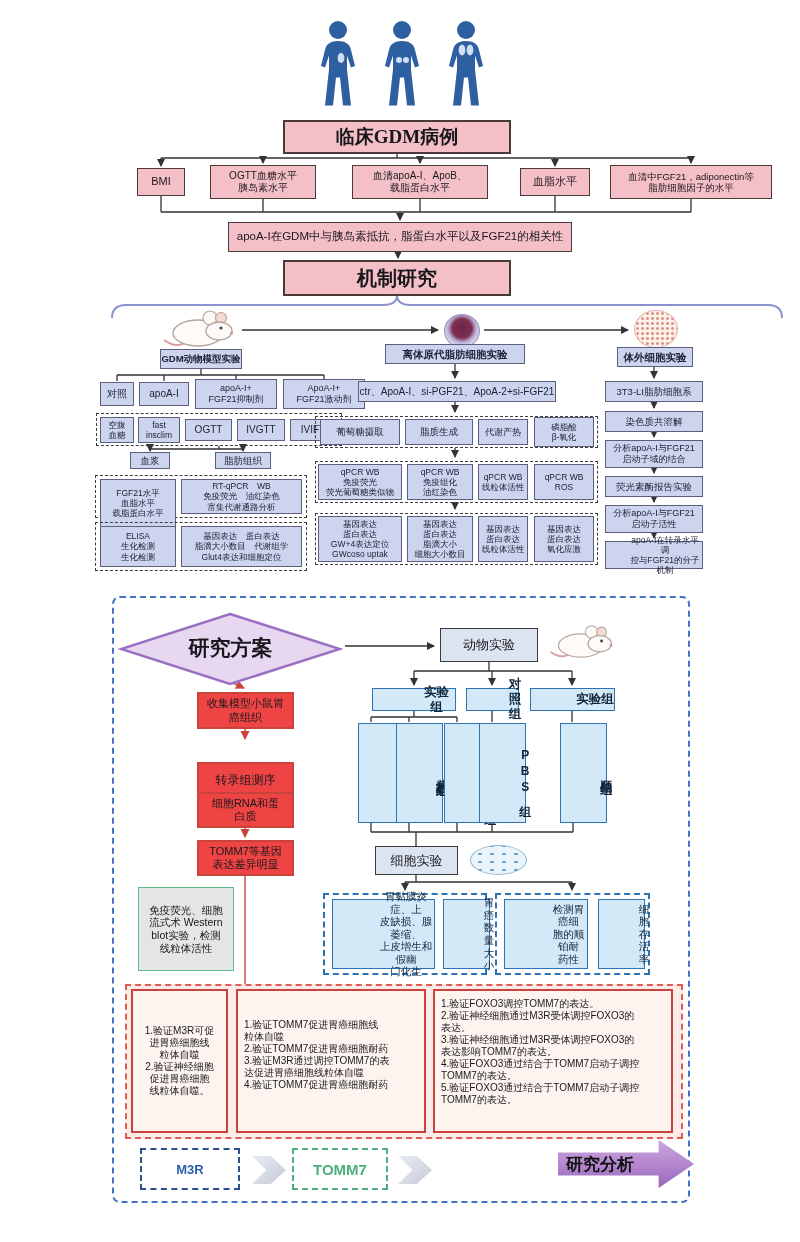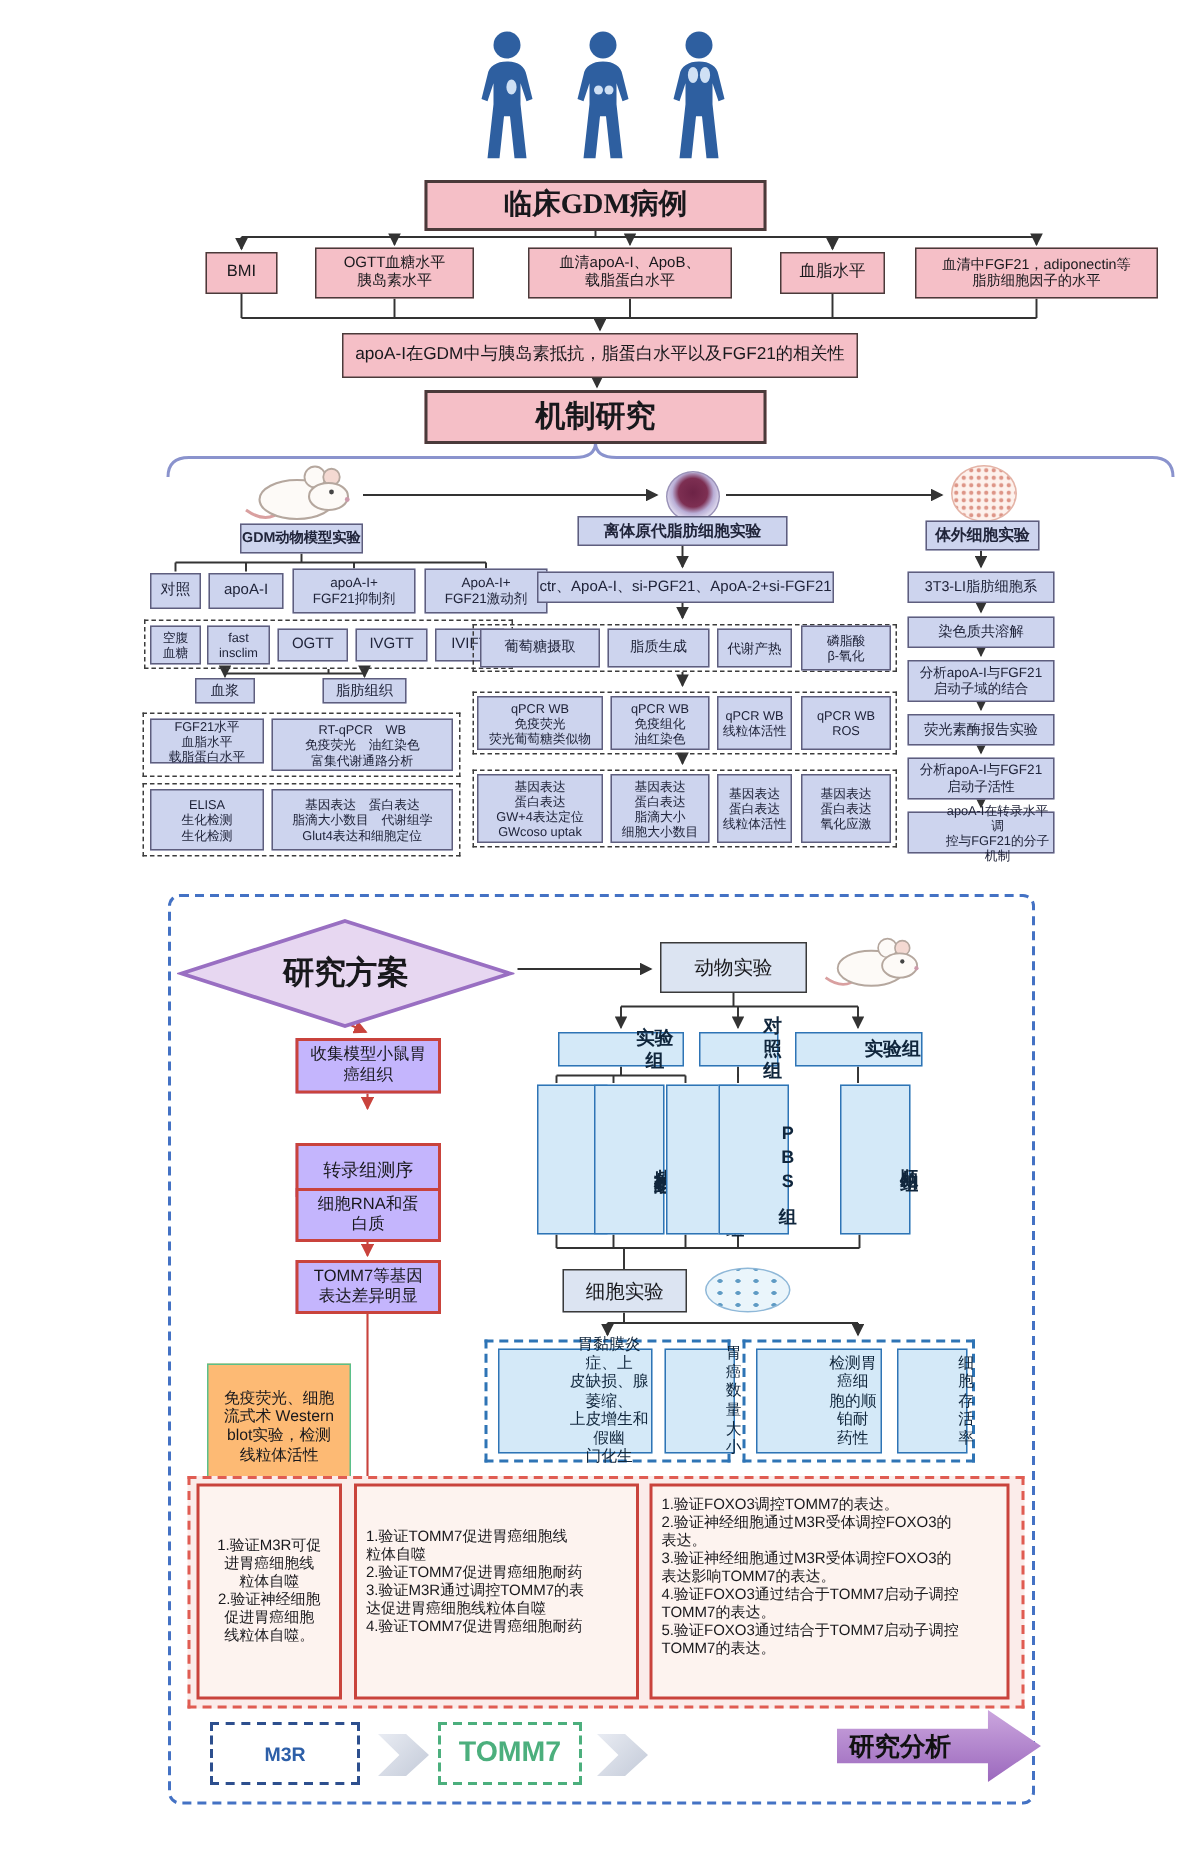--- a/index.html
+++ b/index.html
@@ -7,22 +7,22 @@
   #canvas{position:relative;width:800px;height:1242px;background:#fff;overflow:hidden;}
   .overlay{position:absolute;left:0;top:0;z-index:1;pointer-events:none;}
   .bx{position:absolute;box-sizing:border-box;display:flex;align-items:center;justify-content:center;
       text-align:center;white-space:pre-line;line-height:1.2;color:#18181c;z-index:2;}
   .pink{background:#f5bfc7;border:1.4px solid #4a3a3a;}
   .pink.hdr{border-width:2px;font-weight:bold;font-family:"Liberation Serif","DejaVu Serif",serif;}
   .lav{background:#cdd4ee;border:1px solid #5e5e7e;color:#20243a;}
   .dashc{position:absolute;box-sizing:border-box;border:1.5px dashed #3c3c3c;z-index:2;}
   .blue{background:#d4e9f8;border:1.6px solid #2e74b5;color:#10263c;font-weight:600;padding-left:45px;}
   .bdash{position:absolute;box-sizing:border-box;border:2px dashed #2e74b5;z-index:2;}
-  .redb{background:#c4b5fd;border:2px solid #c9433c;}
-  .greenb{background:#fdba74;border:1.6px solid #5bc08a;margin-top:22px;}
+  .redb{background:#ef4444;border:2px solid #c9433c;}
+  .greenb{background:#e5e5e5;border:1.6px solid #5bc08a;}
   .vert{writing-mode:vertical-rl;text-orientation:upright;letter-spacing:2px;}
   .left{justify-content:flex-start;text-align:left;align-items:flex-start;padding:8px 6px;}
   .serifb{font-weight:bold;font-family:"Liberation Serif","DejaVu Serif",serif;}
   .icon{position:absolute;z-index:2;}
   .cell-icon{border-radius:50%;border:1px solid #9a92b8;
      background:radial-gradient(circle at 50% 42%, #6d2346 0%, #7d2f52 38%, #b9aed6 55%, #ded9ee 72%, #f1eff8 100%);}
   .cluster-icon{border-radius:50%;background-color:#fdf1ec;border:1px solid #e4b3a6;
      background-image:radial-gradient(#dd9587 1.1px, transparent 1.7px);background-size:5px 5px;}
   .petri{border-radius:50%;background-color:#eaf5fb;border:1.5px solid #8fb8d8;
      background-image:radial-gradient(#5f9bc4 1.5px, transparent 2.2px);background-size:12px 8px;background-position:3px 4px;}
@@ -163,21 +163,21 @@
   <div class="bx lav" style="left:100px;top:417px;width:34px;height:26px;font-size:8.5px;">空腹
 血糖</div>
   <div class="bx lav" style="left:138px;top:417px;width:42px;height:26px;font-size:8.5px;">fast
 insclim</div>
   <div class="bx lav" style="left:185px;top:419px;width:47px;height:22px;font-size:10px;">OGTT</div>
   <div class="bx lav" style="left:237px;top:419px;width:48px;height:22px;font-size:10px;">IVGTT</div>
   <div class="bx lav" style="left:290px;top:419px;width:46px;height:22px;font-size:10px;">IVIFT</div>
   <div class="bx lav" style="left:130px;top:452px;width:40px;height:17px;font-size:9.5px;">血浆</div>
   <div class="bx lav" style="left:215px;top:452px;width:56px;height:17px;font-size:9.5px;">脂肪组织</div>
   <div class="dashc" style="left:95px;top:475px;width:212px;height:43px;"></div>
-  <div class="bx lav" style="left:100px;top:479px;width:76px;height:30px;font-size:8.5px;">FGF21水平
+  <div class="bx lav" style="left:100px;top:479px;width:76px;height:48px;font-size:8.5px;">FGF21水平
 血脂水平
 载脂蛋白水平</div>
   <div class="bx lav" style="left:181px;top:479px;width:121px;height:35px;font-size:8.5px;">RT-qPCR　WB
 免疫荧光　油红染色
 富集代谢通路分析</div>
   <div class="dashc" style="left:95px;top:522px;width:212px;height:49px;"></div>
   <div class="bx lav" style="left:100px;top:526px;width:76px;height:41px;font-size:8.5px;">ELISA
 生化检测
 生化检测</div>
   <div class="bx lav" style="left:181px;top:526px;width:121px;height:41px;font-size:8.5px;">基因表达　蛋白表达
@@ -308,19 +308,19 @@
 表达。
 3.验证神经细胞通过M3R受体调控FOXO3的
 表达影响TOMM7的表达。
 4.验证FOXO3通过结合于TOMM7启动子调控
 TOMM7的表达。
 5.验证FOXO3通过结合于TOMM7启动子调控
 TOMM7的表达。</div>
 
   <div class="mdash" style="left:140px;top:1148px;width:100px;height:42px;border:2px dashed #2d4f8e;color:#2d5fa8;font-size:13px;">M3R</div>
   <div class="icon chev" style="left:252px;top:1156px;width:34px;height:28px;"></div>
-  <div class="mdash" style="left:292px;top:1148px;width:96px;height:42px;border:2px dashed #4caf7d;color:#4caf7d;font-size:19px;">TOMM7</div>
+  <div class="mdash" style="left:292px;top:1148px;width:96px;height:42px;border:2px dashed #4caf7d;color:#4caf7d;font-size:15px;">TOMM7</div>
   <div class="icon chev" style="left:398px;top:1156px;width:34px;height:28px;"></div>
   <div class="icon an-arrow" style="left:558px;top:1140px;width:128px;height:48px;">
     <span class="serifb" style="font-size:17px;color:#111;">研究分析</span>
   </div>
 
 </div>
 
 </body></html>

